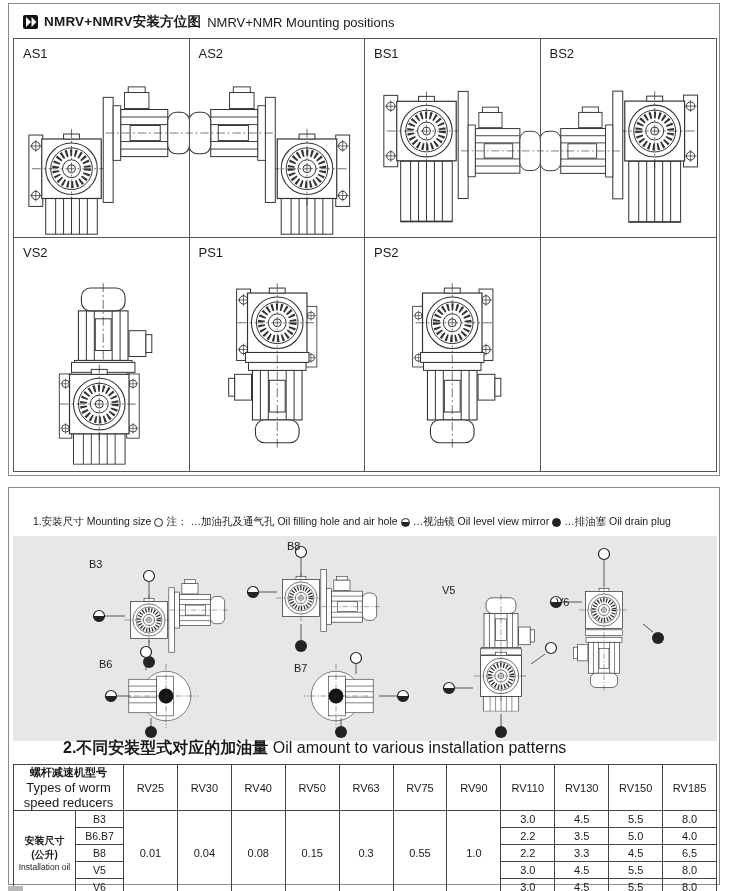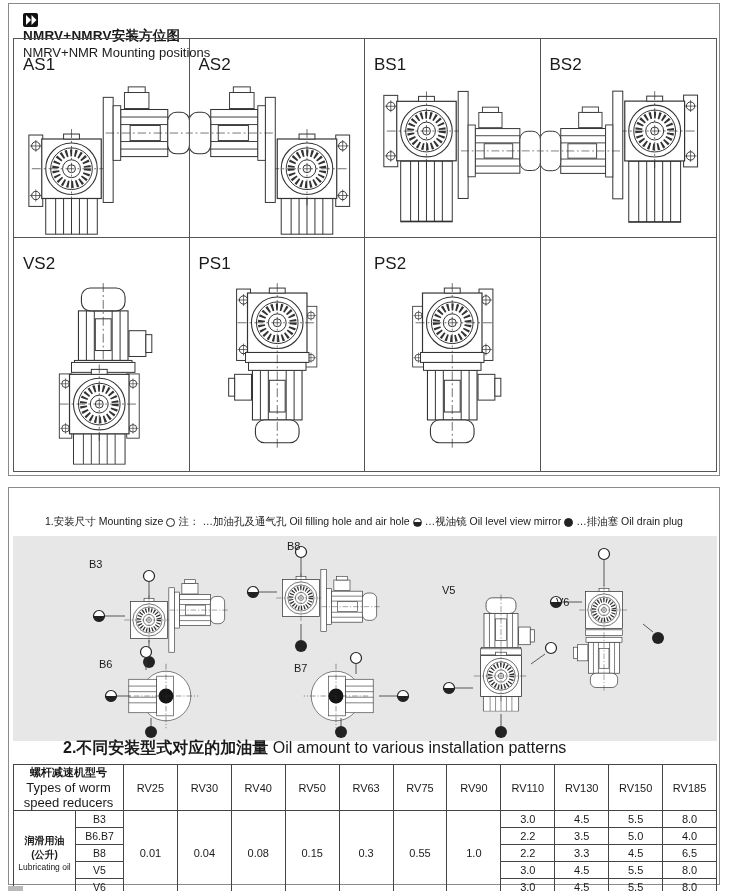--- a/index.html
+++ b/index.html
@@ -3,39 +3,39 @@
 <meta charset="utf-8">
 <style>
   html,body{margin:0;padding:0;}
   body{
     width:730px;height:891px;position:relative;background:#ffffff;
     font-family:"Liberation Sans", sans-serif;color:#1a1a1a;overflow:hidden;
   }
   .sec{position:absolute;left:8px;width:712px;border:1px solid #8a8a8a;box-sizing:border-box;background:#fff;}
   #sec1{top:3px;height:473px;}
   #sec2{top:487px;height:398px;}
-  .sec-title{position:absolute;left:14px;display:flex;align-items:flex-start;white-space:nowrap;flex-direction:column;}
+  .sec-title{position:absolute;left:14px;display:flex;align-items:center;gap:6px;white-space:nowrap;}
   .sec-title .zh{font-size:13.5px;font-weight:bold;letter-spacing:.2px;}
   .sec-title .en{font-size:13px;}
   #sec1 .sec-title{top:9px;}
   #sec2 .sec-title{top:5px;}
   .ticon{display:inline-flex;flex:0 0 auto;}
   
   .grid{
     position:absolute;left:4px;top:34px;width:704px;height:434px;
     border:1px solid #555;box-sizing:border-box;
     display:grid;grid-template-columns:repeat(4,1fr);grid-template-rows:199px 233px;
   }
   .cell{position:relative;border-right:1px solid #555;border-bottom:1px solid #555;box-sizing:border-box;}
   .cell:nth-child(4n){border-right:none;}
   .cell:nth-child(n+5){border-bottom:none;}
-  .cell-label{position:absolute;left:9px;top:16px;font-size:17px;z-index:2;}
+  .cell-label{position:absolute;left:9px;top:7px;font-size:13px;z-index:2;}
   .cell svg{position:absolute;left:0;top:0;width:100%;height:100%;}
   
-  .note{position:absolute;left:36px;top:27px;font-size:10.5px;white-space:nowrap;display:flex;align-items:center;gap:3px;}
+  .note{position:absolute;left:24px;top:27px;font-size:10.5px;white-space:nowrap;display:flex;align-items:center;gap:3px;}
   .sym{display:inline-block;width:9px;height:9px;border:1px solid #222;border-radius:50%;box-sizing:border-box;}
   .sym.half{background:linear-gradient(to bottom,#ffffff 50%,#222222 50%);}
   .sym.full{background:#222;}
   .panel{position:absolute;left:4px;top:48px;width:704px;height:205px;background:#e7e7e7;}
   .panel svg{position:absolute;left:0;top:0;width:704px;height:205px;}
   .dlabel{position:absolute;font-size:11px;z-index:2;}
   .tcaption{position:absolute;left:18px;top:250px;font-size:16px;white-space:nowrap;margin-left:36px;}
   .tcaption .zh{font-weight:bold;}
   .tablewrap{position:absolute;left:4px;top:276px;width:704px;border-bottom:4px double #222;}
   table{width:100%;border-collapse:collapse;table-layout:fixed;}
@@ -348,23 +348,23 @@
           <th>RV90</th>
           <th>RV110</th>
           <th>RV130</th>
           <th>RV150</th>
           <th>RV185</th>
         </tr>
       </thead>
       <tbody>
         <tr>
           <td class="lbl" rowspan="5">
-            <div class="zh">润滑用油</div>
+            <div class="zh">安装尺寸</div>
             <div class="zh">(公升)</div>
-            <div class="en">Lubricating oil</div>
+            <div class="en">Installation oil</div>
           </td>
           <td class="code">B3</td>
           <td rowspan="5">0.01</td>
           <td rowspan="5">0.04</td>
           <td rowspan="5">0.08</td>
           <td rowspan="5">0.15</td>
           <td rowspan="5">0.3</td>
           <td rowspan="5">0.55</td>
           <td rowspan="5">1.0</td>
           <td>3.0</td>

